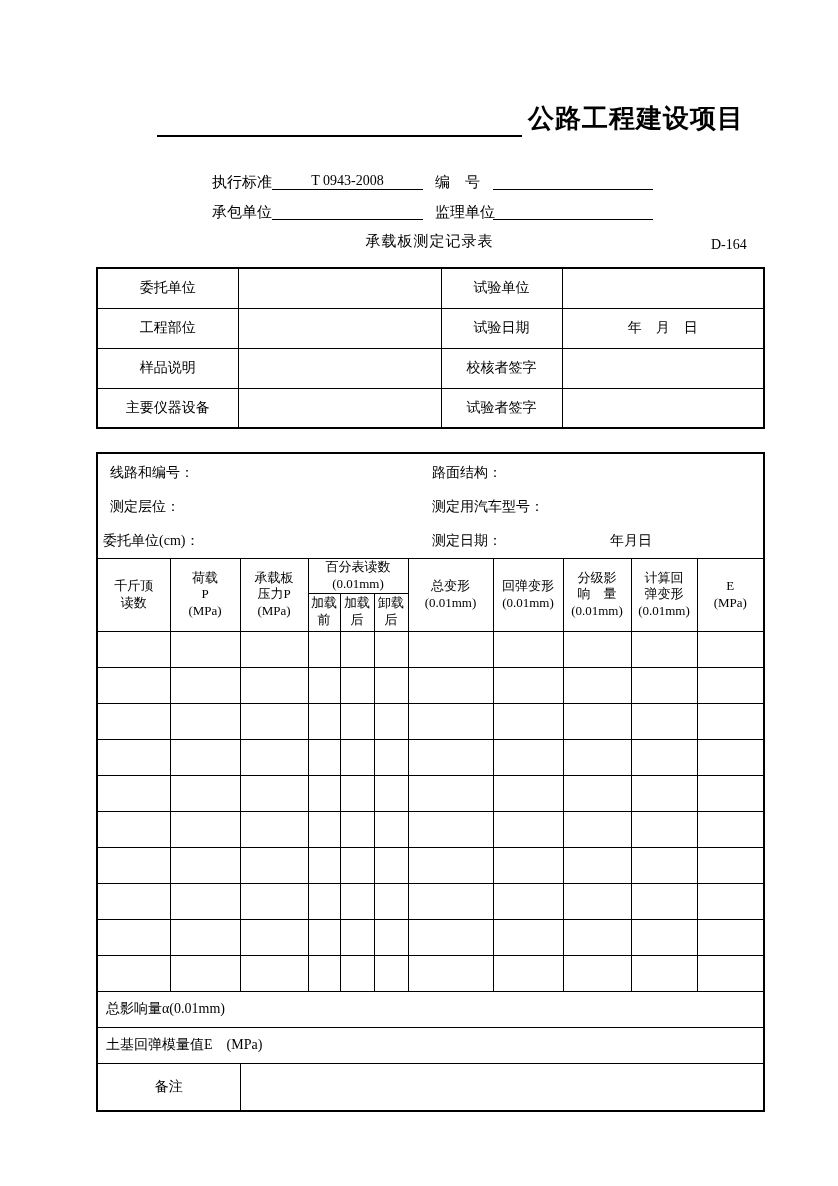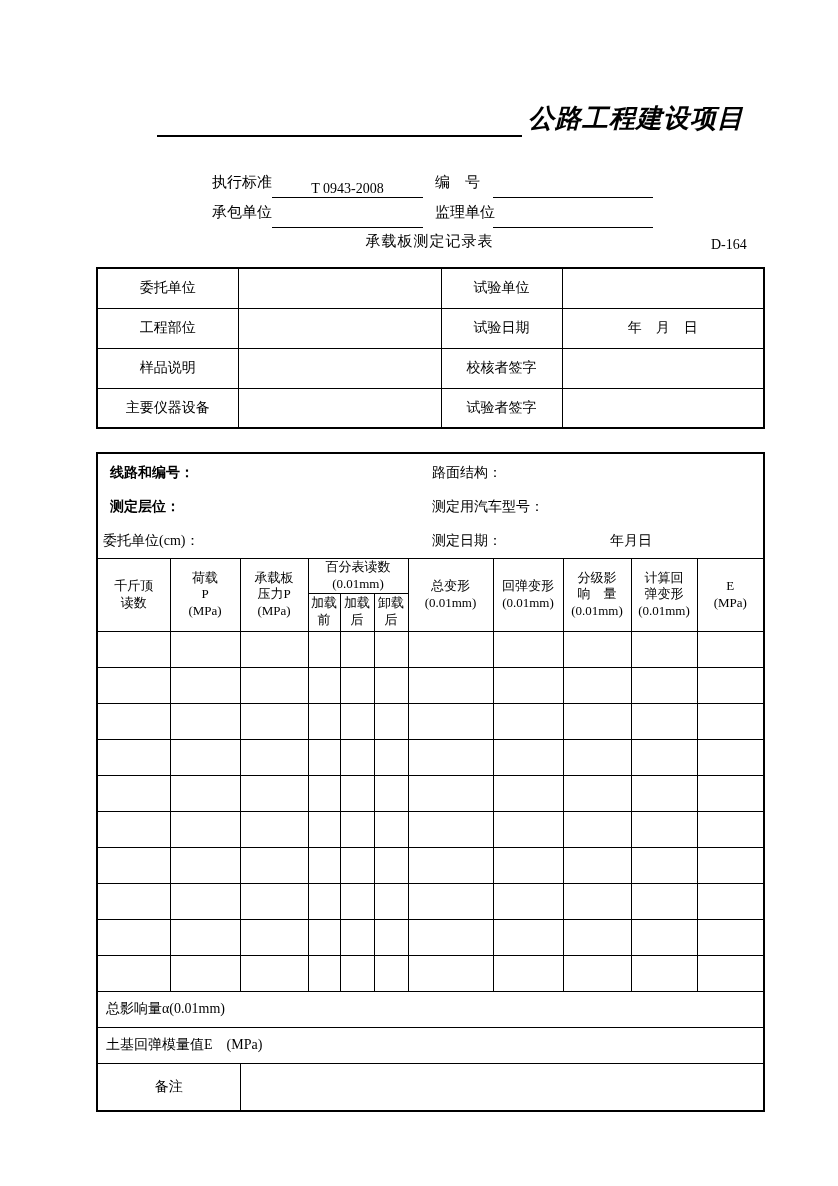--- a/index.html
+++ b/index.html
@@ -4,24 +4,24 @@
 <style>
   * { margin:0; padding:0; box-sizing:border-box; }
   html,body { background:#fff; }
   body { width:838px; height:1186px; font-family:"Liberation Serif","DejaVu Serif",serif; color:#000; }
   .page { position:relative; width:838px; height:1186px; background:#ffffff; overflow:hidden; }
 
   
   .title-underline { position:absolute; left:157px; top:106px; width:365px; height:31px;
                      border-bottom:2px solid #000; }
   .page-title { position:absolute; left:528px; top:101px; font-size:26px; font-weight:bold;
-                letter-spacing:1px; white-space:nowrap;font-style:italic; }
+                letter-spacing:1px; white-space:nowrap; }
   .f-label { position:absolute; font-size:15px; white-space:nowrap; }
   .f-line  { position:absolute; height:19px; border-bottom:1.5px solid #000;
-             text-align:center; font-size:14px; line-height:19px; white-space:nowrap;margin-top:8px; }
+             text-align:center; font-size:14px; line-height:19px; white-space:nowrap; }
   #std-label { left:212px; top:173px; }
   #std-line  { left:272px; top:171px; width:151px; }
   #num-label { left:435px; top:173px; }
   #num-line  { left:493px; top:171px; width:160px; }
   #ctr-label { left:212px; top:203px; }
   #ctr-line  { left:272px; top:201px; width:151px; }
   #sup-label { left:435px; top:203px; }
   #sup-line  { left:493px; top:201px; width:160px; }
   .form-title { position:absolute; left:96px; top:232px; width:667px; text-align:center;
                 font-size:15px; letter-spacing:1px; }
@@ -32,21 +32,21 @@
   td, th { border:1px solid #000; font-size:14px; font-weight:normal; text-align:center;
            vertical-align:middle; overflow:hidden; }
 
   .t1 { position:absolute; left:96px; top:267px; width:667px; border:2px solid #000; }
   .t1 tr { height:40px; }
 
   .t2 { position:absolute; left:96px; top:452px; width:667px; border:2px solid #000; }
   .meta-cell { vertical-align:top; padding-top:2px; text-align:left; }
   .meta-line { position:relative; height:34px; line-height:34px; font-size:14px; }
   .meta-line span { position:absolute; white-space:nowrap; }
-  .m-left  { left:12px;font-weight:bold; }
+  .m-left  { left:12px; }
   .m-left3 { left:5px; }
   .m-right { left:334px; }
   .m-date  { left:512px; }
   .t2 th { font-size:13px; line-height:1.3; white-space:pre-line; }
   .hdr1 { height:32px; }
   .hdr2 { height:38px; }
   .t2 tbody.rows tr { height:36px; }
   .foot-row  { height:36px;margin-left:44px; }
   .foot-cell { text-align:left; padding-left:8px; font-size:14px; }
   .remark-row { height:48px; }

